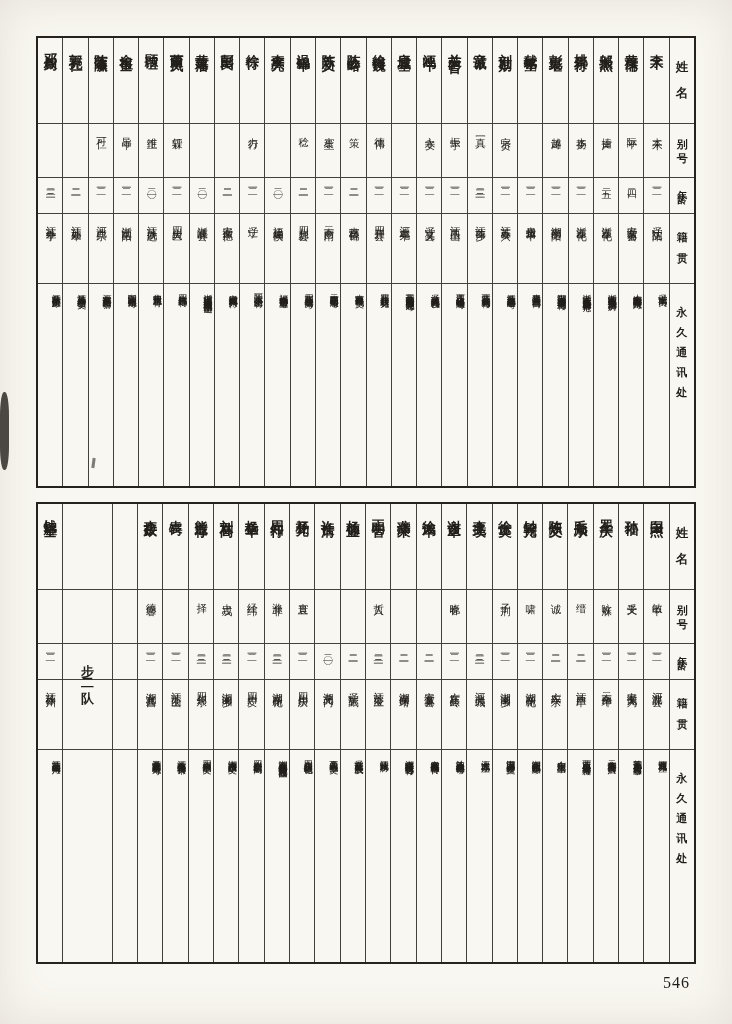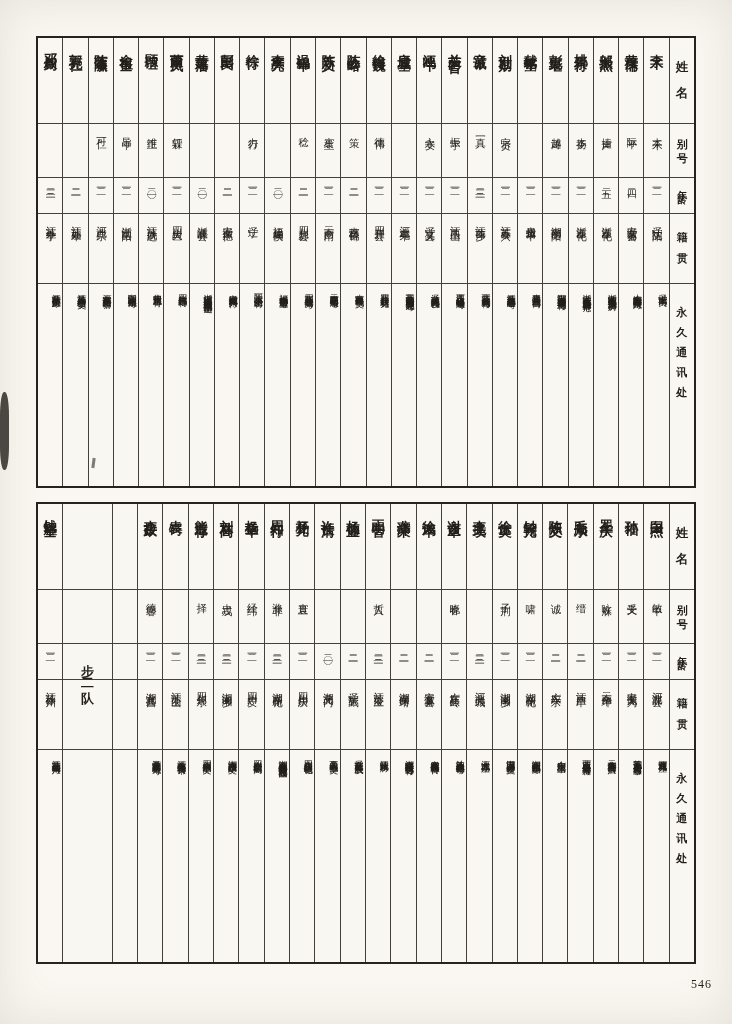--- a/index.html
+++ b/index.html
@@ -51,21 +51,21 @@
   .header-col .cell.age .vtext{font-size:10px;font-weight:700;letter-spacing:4px;padding-top:4px;}
   .header-col .cell.native .vtext{font-size:11px;font-weight:700;letter-spacing:22px;padding-top:8px;}
   .header-col .cell.address{justify-content:center;}
   .header-col .cell.address .vtext{font-size:11px;font-weight:700;letter-spacing:20px;line-height:1;padding-top:10px;}
   
   .note-text{
     position:absolute;top:150px;left:50%;transform:translateX(-50%);
     writing-mode:vertical-rl;text-orientation:upright;
     font-size:13px;font-weight:700;letter-spacing:14px;line-height:1;
   }
-  .page-number{position:absolute;right:20px;bottom:32px;font-size:12px;letter-spacing:1px;}
+  .page-number{position:absolute;right:42px;bottom:32px;font-size:16px;letter-spacing:1px;}
   .artifact{position:absolute;}
   .smudge{left:0;top:392px;width:9px;height:78px;background:#2f2b26;border-radius:45%/30%;opacity:.85;filter:blur(.6px);}
   .tick{left:92px;top:458px;width:3px;height:10px;background:#3a362f;opacity:.65;transform:rotate(8deg);}
 </style>
 </head>
 <body>
 
 <div class="page">
   <div class="roster-table" id="table-top">
       <div class="col header-col">

